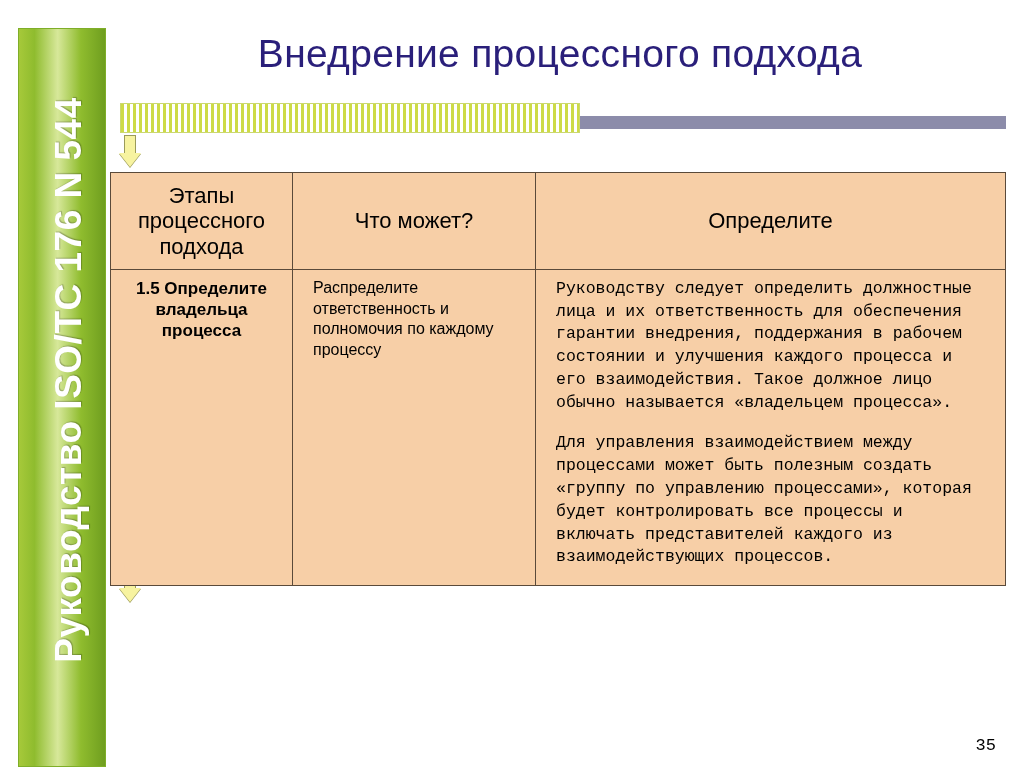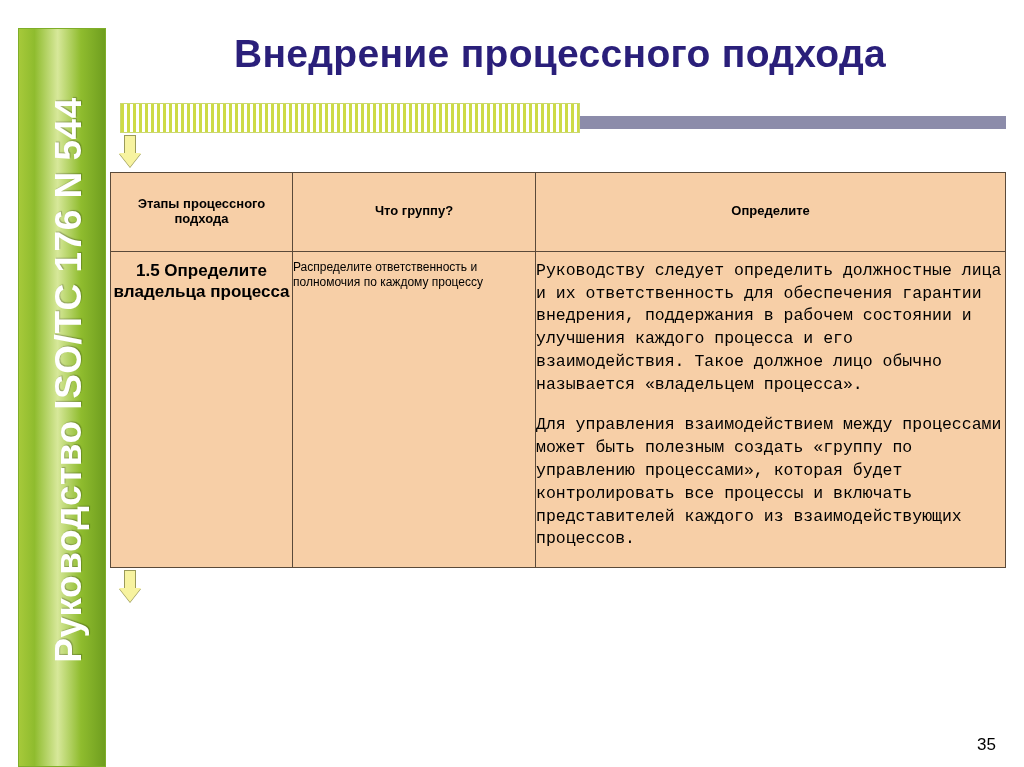--- a/index.html
+++ b/index.html
@@ -46,21 +46,21 @@
   }
 
   
   .title {
     position: absolute;
     left: 110px;
     top: 32px;
     width: 900px;
     text-align: center;
     color: #2a1f7a;
-    font-weight: bold;
+    font-weight: normal;
     font-size: 39px;
     letter-spacing: 0.3px;
   }
 
   
   .bar-gray {
     position: absolute;
     left: 136px;
     top: 116px;
     width: 870px;
@@ -116,64 +116,65 @@
   }
   table.main {
     border-collapse: collapse;
     width: 100%;
     background: #f7cfa7;
     table-layout: fixed;
   }
   table.main td, table.main th {
     border: 1px solid #5a4a3a;
     vertical-align: top;
-    padding: 8px 0;
+    padding: 8px 20px;
     color: #000000;
   }
   table.main th {
     text-align: center;
-    font-weight: bold;
-    font-size: 13px;
+    font-weight: normal;
+    font-size: 22px;
     vertical-align: middle;
-    padding: 24px 8px;
+    padding: 10px 8px;
     line-height: 1.15;
   }
   .col1 { width: 182px; }
   .col2 { width: 243px; }
   .col3 { width: auto; }
 
   td.stage {
     text-align: center;
     font-weight: bold;
     font-size: 17px;
     line-height: 1.25;
     padding-top: 10px;
   }
   td.what {
-    font-size: 12px;
+    font-size: 16px;
     line-height: 1.3;
     padding-top: 10px;
     margin-top: 27px;
   }
   td.guide {
     font-size: 16.5px;
     line-height: 1.38;
     padding-top: 10px;
     padding-right: 14px;
   }
   td.guide p { margin: 0 0 18px 0; font-family: Liberation Mono, monospace; }
   td.guide p:last-child { margin-bottom: 8px; }
 
   
   .page-num {
     position: absolute;
     right: 28px;
     bottom: 12px;
     font-size: 17px;
     color: #000000;
+    font-family: Liberation Mono, monospace;
   }
 </style>
 </head>
 <body>
 
 <div class="slide">
 
   <div class="left-band">
     <div class="left-band-text">Руководство ISO/TC 176 N 544</div>
   </div>
@@ -196,21 +197,21 @@
   <div class="table-wrap">
     <table class="main">
       <colgroup>
         <col class="col1">
           <col class="col2">
           <col class="col3">
       </colgroup>
       <thead>
         <tr>
           <th>Этапы процессного подхода</th>
-          <th>Что группу?</th>
+          <th>Что может?</th>
           <th>Определите</th>
         </tr>
       </thead>
       <tbody>
         <tr>
           <td class="stage">1.5 Определите владельца процесса</td>
           <td class="what">Распределите ответственность и полномочия по каждому процессу</td>
           <td class="guide">
             <p>Руководству следует определить должностные лица и их ответственность для обеспечения гарантии внедрения, поддержания в рабочем состоянии и улучшения каждого процесса и его взаимодействия. Такое должное лицо обычно называется «владельцем процесса».</p>
             <p>Для управления взаимодействием между процессами может быть полезным создать «группу по управлению процессами», которая будет контролировать все процессы и включать представителей каждого из взаимодействующих процессов.</p>

